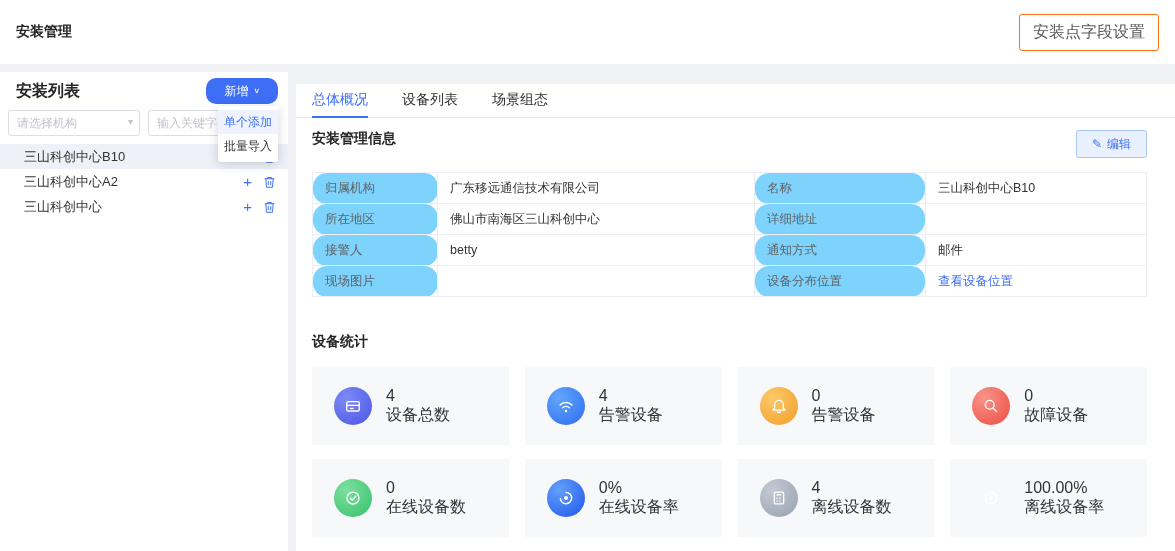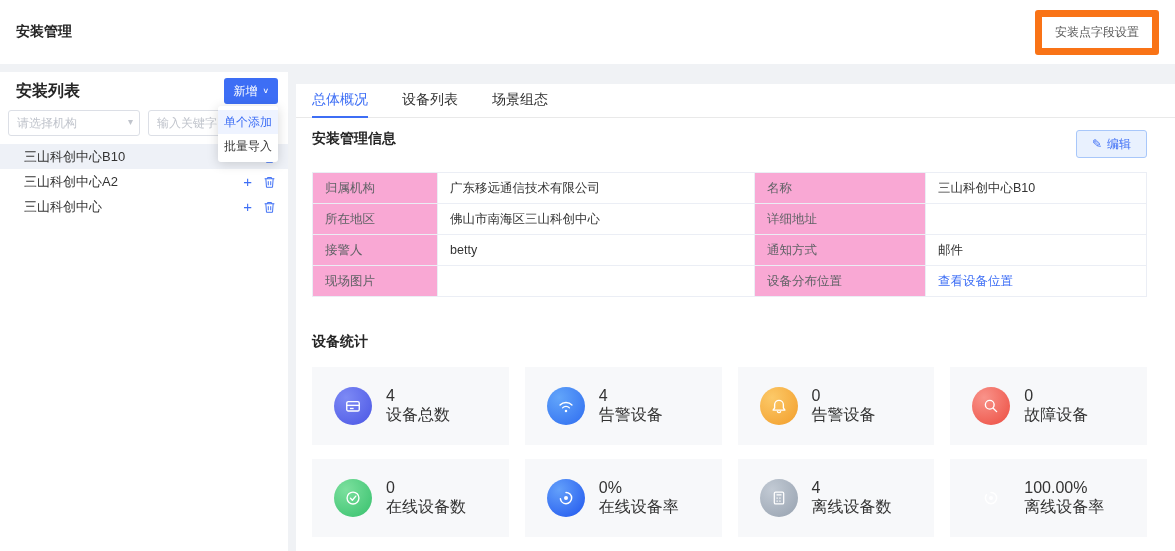--- a/index.html
+++ b/index.html
@@ -3,29 +3,29 @@
 <meta charset="utf-8">
 <style>
   * { margin:0; padding:0; box-sizing:border-box; }
   html,body { width:1175px; height:551px; overflow:hidden; background:#f0f2f5;
     font-family:"Liberation Sans","DejaVu Sans",sans-serif; color:#333; }
 
   
   .topbar { position:absolute; top:0; left:0; width:1175px; height:64px; background:#fff;
     display:flex; align-items:center; justify-content:space-between; padding:0 16px; }
   .page-title { font-size:14px; font-weight:bold; color:#262626; }
-  .field-set-btn { font-size:12px; color:#595959; background:#fff; border:7px solid #f97316;
+  .field-set-btn { font-size:16px; color:#595959; background:#fff; border:1px solid #f97316;
     border-radius:3px; padding:7px 13px; cursor:pointer; }
 
   
   .sidebar { position:absolute; top:72px; left:0; width:288px; height:479px; background:#fff; }
   .sb-head { display:flex; align-items:center; justify-content:space-between; padding:6px 10px 0 16px; height:32px; }
   .sb-title { font-size:16px; font-weight:bold; color:#262626; }
-  .add-btn { background:#3d6ef5; color:#fff; border:none; border-radius:3px; font-size:12px;
-    height:26px; padding:0 9px; display:flex; align-items:center; gap:5px; cursor:pointer; }
+  .add-btn { background:#3d6ef5; color:#fff; border:none; border-radius:10px; font-size:12px;
+    height:26px; padding:0 18px; display:flex; align-items:center; gap:5px; cursor:pointer; }
   .add-btn .caret { font-size:9px; transform:scaleY(.8); }
   .sb-filters { display:flex; gap:8px; padding:6px 10px 0 8px; }
   .org-select { position:relative; width:132px; }
   .org-select input, .kw-input input { width:100%; height:26px; border:1px solid #dcdfe6; border-radius:3px;
     font-size:12px; padding:0 20px 0 8px; color:#333; outline:none; }
   .kw-input { width:114px; }
   .kw-input input { padding-right:8px; }
   input::placeholder { color:#c0c4cc; }
   .sel-caret { position:absolute; right:7px; top:6px; font-size:10px; color:#c0c4cc; }
   .sb-list { margin-top:8px; }
@@ -49,21 +49,21 @@
     border-bottom:2px solid transparent; margin-bottom:-1px; }
   .tab.active { color:#3d6ef5; border-bottom-color:#3d6ef5; }
   .content { padding:0 28px 0 16px; }
   .section-head { display:flex; align-items:flex-start; justify-content:space-between; margin-top:12px; height:28px; }
   .section-title { font-size:14px; font-weight:bold; color:#262626; }
   .edit-btn { display:flex; align-items:center; gap:5px; background:#e9f1fe; border:1px solid #a8c7fa;
     color:#3d6ef5; font-size:12px; border-radius:3px; height:28px; padding:0 15px; cursor:pointer; }
 
   table.info { width:100%; border-collapse:collapse; margin-top:14px; font-size:12.5px; table-layout:fixed; }
   table.info td { border:1px solid #ebeef5; height:31px; padding:0 12px; overflow:hidden; white-space:nowrap; }
-  td.lbl { background:#f9a8d4; color:#606266; }
+  td.lbl { background:#7dd3fc; color:#606266;border-radius:14px; }
   td.val { color:#333; }
   a.pos-link { color:#3d6ef5; text-decoration:none; cursor:pointer; }
 
   .stats-title { margin-top:36px; }
   .cards { display:grid; grid-template-columns:repeat(4,1fr); gap:14px 16px; margin-top:16px; }
   .card { background:#f7f8fa; height:78px; display:flex; align-items:center; padding-left:22px; gap:14px; }
   .icon-circle { width:38px; height:38px; border-radius:50%; flex:none;
     display:flex; align-items:center; justify-content:center; }
   .ic0 { background:radial-gradient(circle at 32% 28%, #7d8af5, #4a55e4); }
   .ic1 { background:radial-gradient(circle at 32% 28%, #62a5fa, #2e6cf0); }

